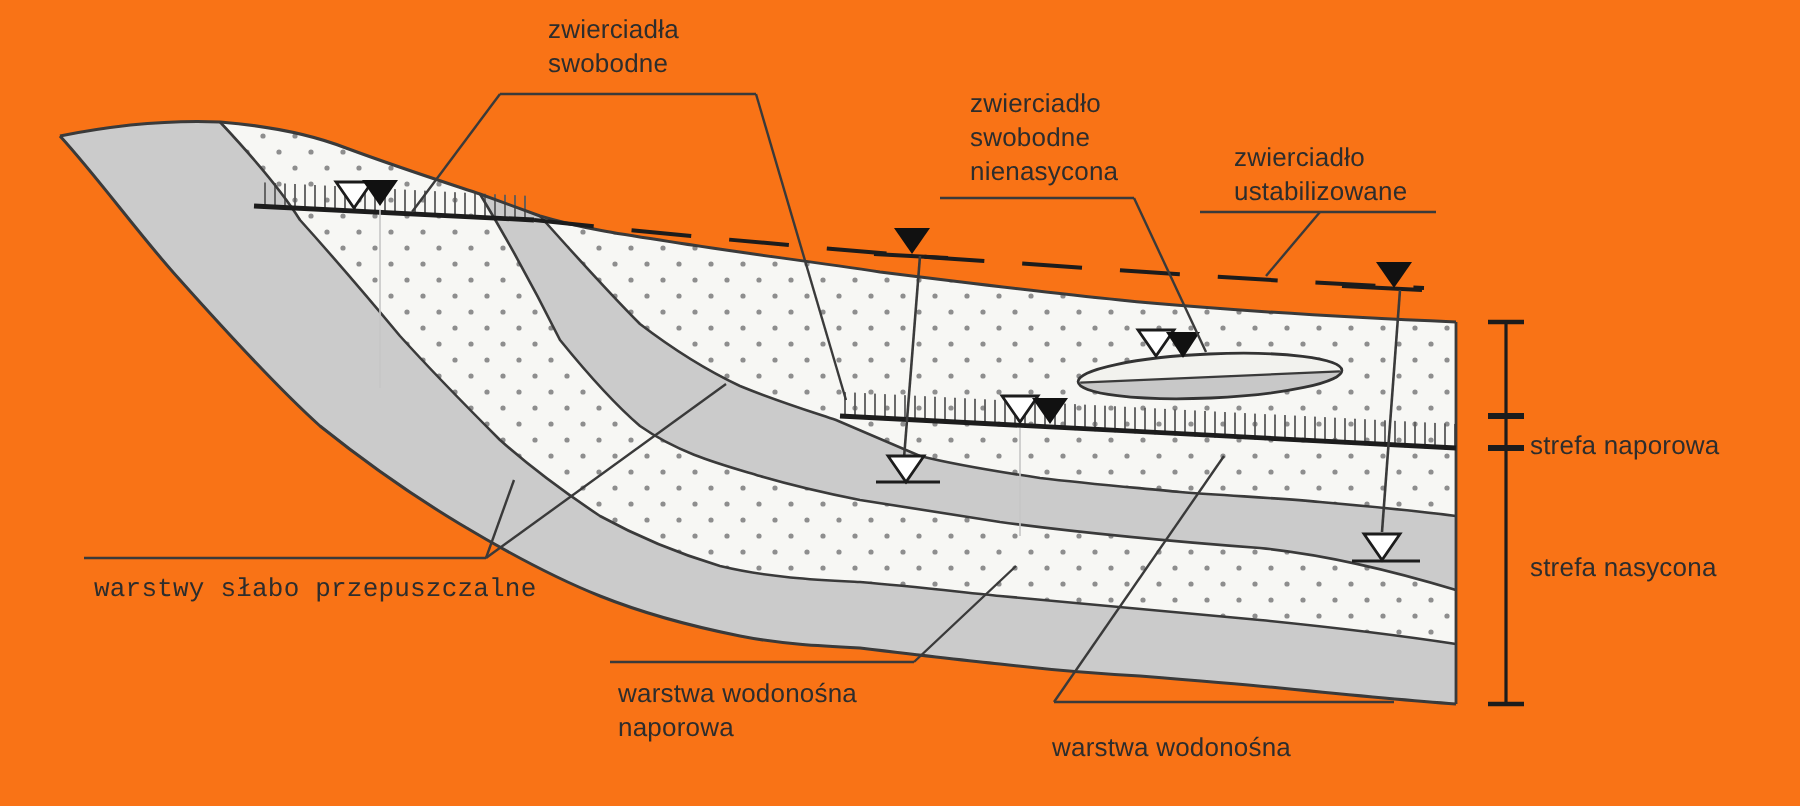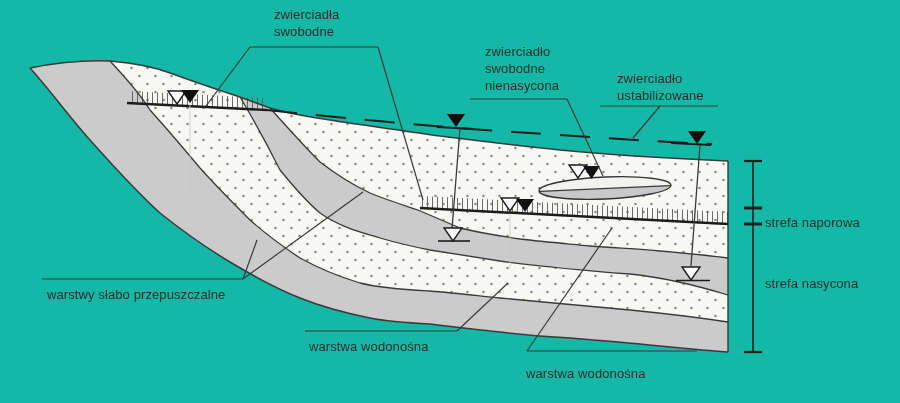--- a/index.html
+++ b/index.html
@@ -1,17 +1,17 @@
 <!DOCTYPE html>
 <html><head>
 <meta charset="utf-8">
 <style>
   html,body{margin:0;padding:0;background:#ffffff;}
   #stage{
-    position:relative;width:900px;height:403px;background:#14b8a6;overflow:hidden;
+    position:relative;width:900px;height:403px;background:#f97316;overflow:hidden;
     font-family:"Liberation Sans","DejaVu Sans",sans-serif;
   }
   #diagram-svg{position:absolute;left:0;top:0;}
   .lbl{
     position:absolute;color:#2d2d2d;font-size:13px;line-height:17px;
     white-space:nowrap;letter-spacing:0.1px;
   }
 </style>
 </head>
 <body>
@@ -160,23 +160,24 @@
   <div class="lbl" style="left:617px;top:70px;">
     <div>zwierciadło</div>
     <div>ustabilizowane</div>
   </div>
 
 
   <div class="lbl" style="left:765px;top:214px;">strefa naporowa</div>
 
   <div class="lbl" style="left:765px;top:275px;">strefa nasycona</div>
 
-  <div class="lbl" style="left:47px;top:286px;">warstwy słabo przepuszczalne</div>
+  <div class="lbl" style="left:47px;top:286px;font-family:Liberation Mono, monospace;">warstwy słabo przepuszczalne</div>
 
   <div class="lbl" style="left:309px;top:338px;">
     <div>warstwa wodonośna</div>
+    <div>naporowa</div>
   </div>
 
   <div class="lbl" style="left:526px;top:365px;">
     <div>warstwa wodonośna</div>
   </div>
 
 </div>
 
 </body></html>

